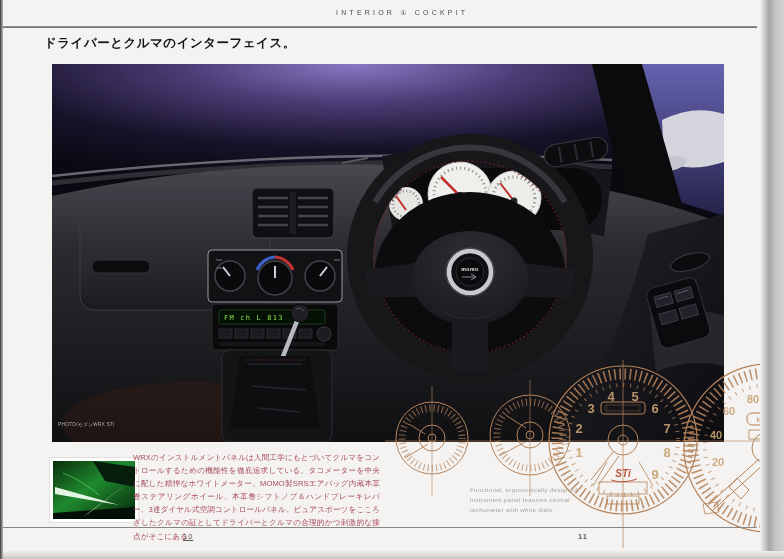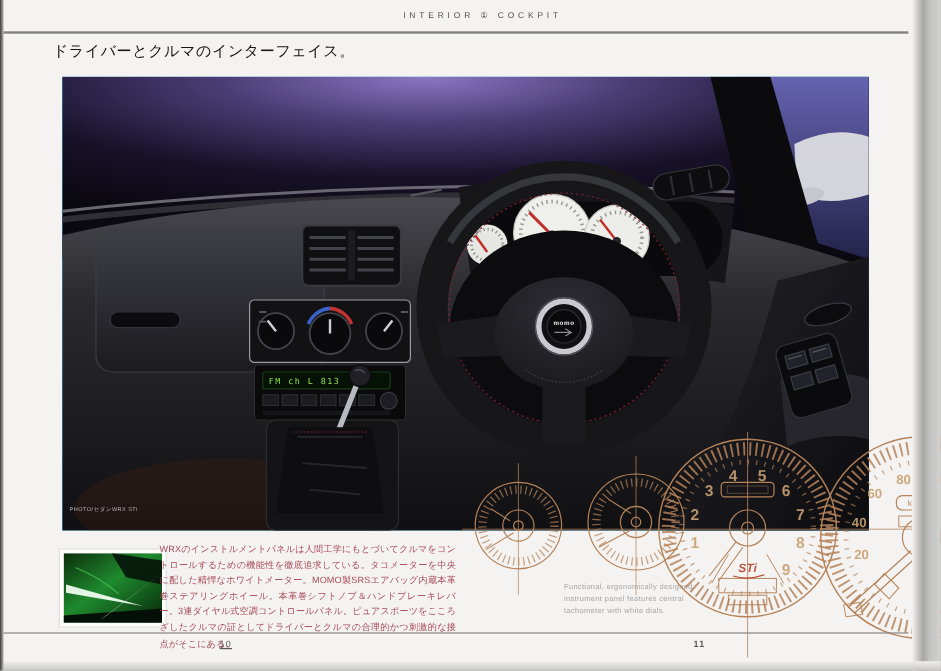--- a/index.html
+++ b/index.html
@@ -8,23 +8,23 @@
   .abs{position:absolute;}
   
   #edge-left{left:0;top:0;width:3px;height:559px;background:linear-gradient(to right,#3c3c3c,#b9b9b5);}
   #edge-right{left:760px;top:0;width:24px;height:559px;
       background:linear-gradient(to right,#f4f3f1 0%,#a7a7a5 38%,#c2c2c0 62%,#d2d2d0 100%);}
   #edge-bottom{left:0;top:551px;width:784px;height:8px;
       background:linear-gradient(to bottom,#efeeec,#c6c6c4);}
   
   #header-label{left:336px;top:9px;font-size:7px;letter-spacing:3.2px;color:#4d4d4d;white-space:nowrap;}
   #header-rule{left:0;top:26px;width:757px;height:2px;background:linear-gradient(to bottom,#9a9a98,#6e6e6c);}
-  #page-title{left:44px;top:35px;font-size:12.5px;font-weight:normal;color:#141414;letter-spacing:.5px;}
-  
-  #main-photo{left:52px;top:64px;width:672px;height:378px;background:#0ea5e9;}
+  #page-title{left:44px;top:35px;font-size:12.5px;font-weight:bold;color:#141414;letter-spacing:.5px;}
+  
+  #main-photo{left:52px;top:64px;width:672px;height:378px;background:#f97316;}
   
   #thumb{left:50px;top:458px;width:82px;height:58px;background:#fdfdfc;padding:3px;
          box-shadow:0 0 0 1px #e2e1df;}
   
   #body-text{left:133px;top:451px;width:247px;font-size:7.6px;line-height:13.1px;
              color:#a84a58;text-align:justify;letter-spacing:.1px;}
   
   #caption{left:470px;top:485px;font-size:6.2px;line-height:10px;color:#a5a5a3;letter-spacing:.3px;}
   
   #gauge-drawing{left:385px;top:358px;width:399px;height:192px;}

